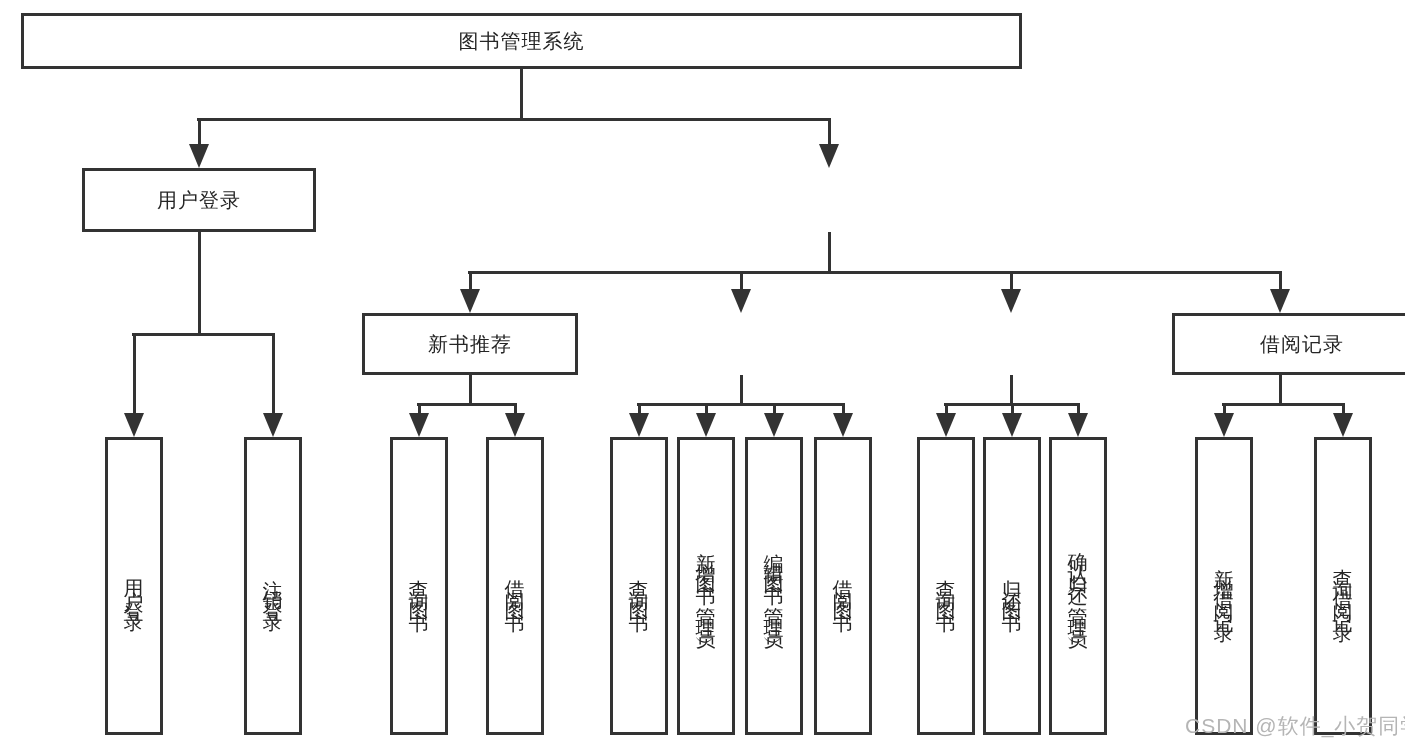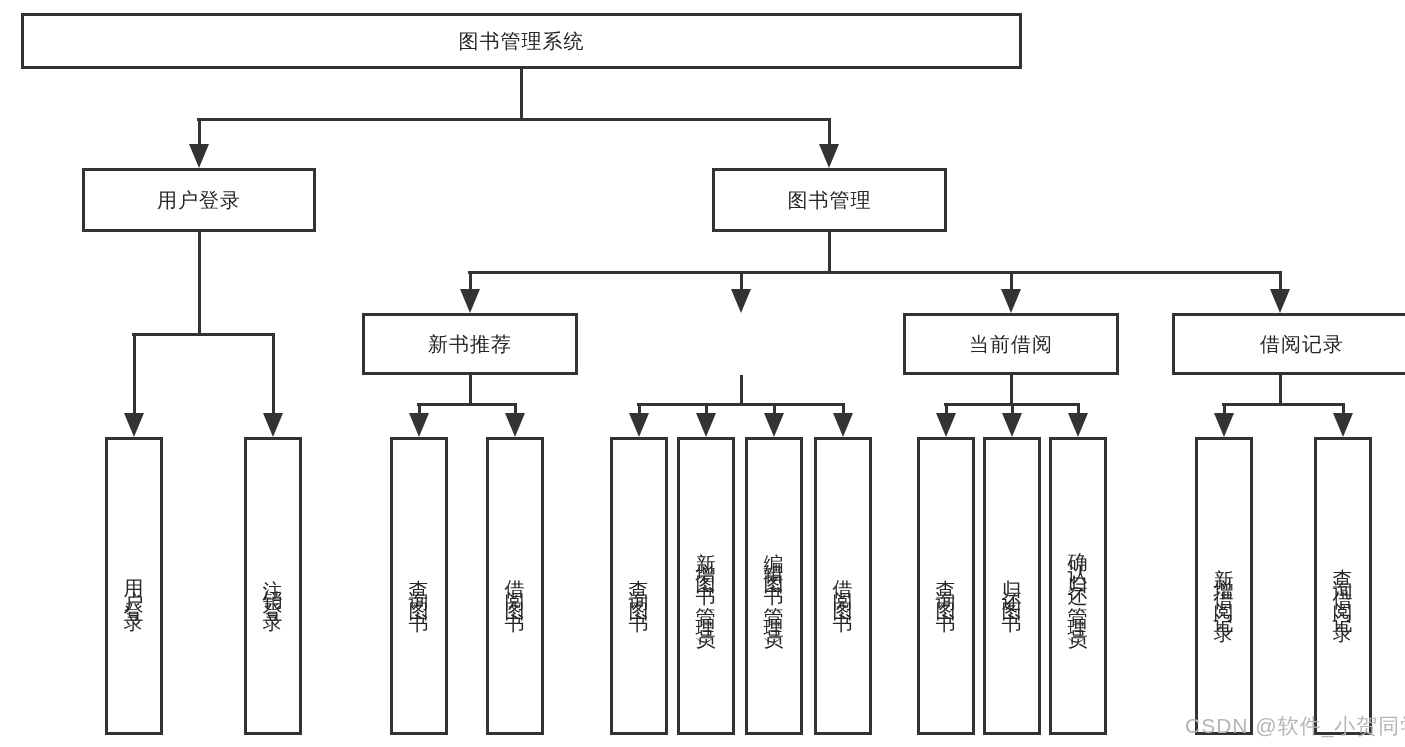--- a/index.html
+++ b/index.html
@@ -51,32 +51,26 @@
 <div class="canvas">
 
   <div class="node" style="left:21px;top:13px;width:1001px;height:56px;">
     <span>图书管理系统</span>
   </div>
 
   <div class="node" style="left:82px;top:168px;width:234px;height:64px;">
     <span>用户登录</span>
   </div>
 
-  <div class="node" style="left:712px;top:168px;width:235px;height:64px;">
-    <span>图书管理</span>
-  </div>
 
   <div class="node" style="left:362px;top:313px;width:216px;height:62px;justify-content:center;">
     <span>新书推荐</span>
   </div>
 
 
-  <div class="node" style="left:903px;top:313px;width:216px;height:62px;">
-    <span>当前借阅</span>
-  </div>
 
   <div class="node" style="left:1172px;top:313px;width:260px;height:62px;">
     <span>借阅记录</span>
   </div>
 
   <div class="node vert" style="left:105px;top:437px;width:58px;height:298px;">
     <span>用户登录</span>
   </div>
   <div class="node vert" style="left:244px;top:437px;width:58px;height:298px;">
     <span>注销登录</span>

